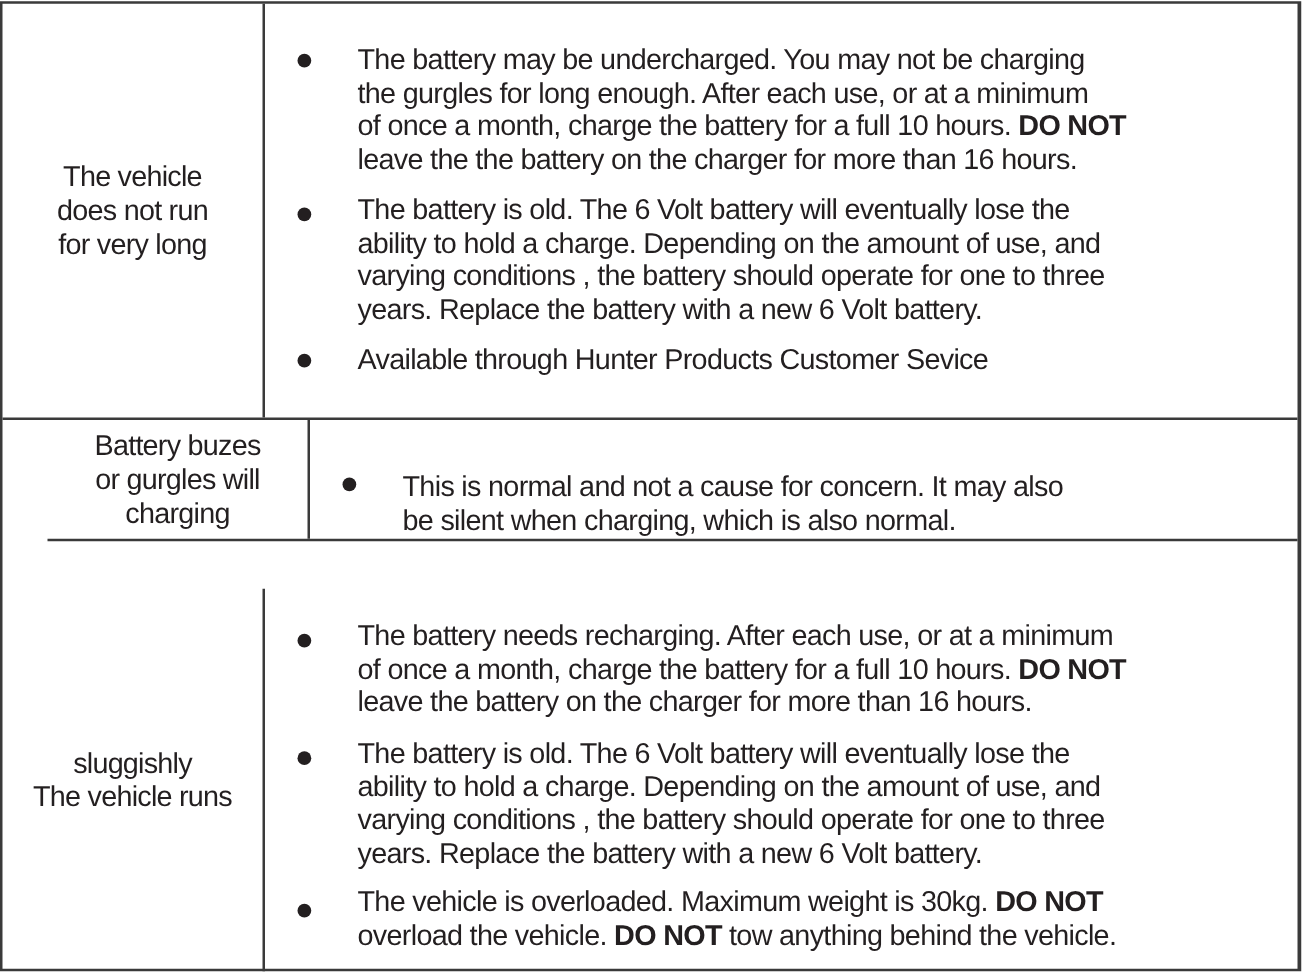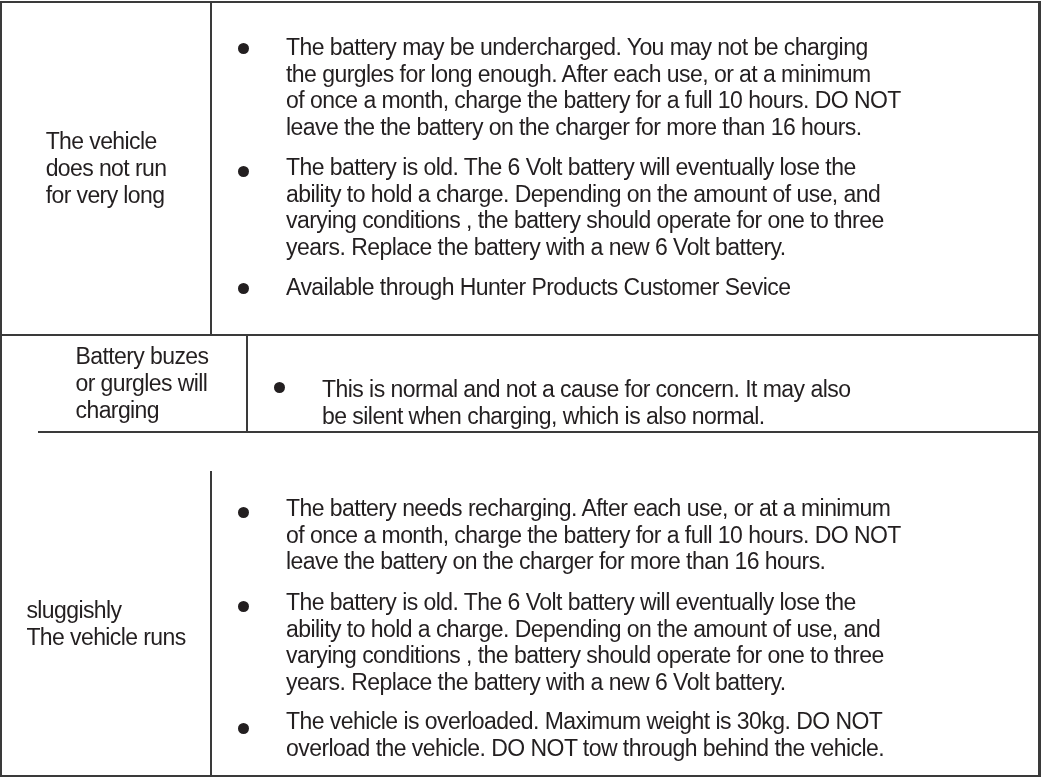--- a/index.html
+++ b/index.html
@@ -4,29 +4,29 @@
 <style>
   html, body { margin: 0; padding: 0; background: #ffffff; }
   body { width: 1045px; height: 781px; overflow: hidden; position: relative;
          font-family: "Liberation Sans", "DejaVu Sans", sans-serif; color: #231f20; }
   .table { position: absolute; left: 0; top: 1px; width: 1041px; height: 776px;
            border: 2px solid #3a3a3a; border-right-width: 3px; box-sizing: border-box; }
   .row { position: absolute; left: 0; right: 0; border-bottom: 2px solid #3a3a3a; box-sizing: border-box; }
   .row:last-child { border-bottom: none; }
   .cause { position: absolute; left: 0; top: 0; bottom: 0; width: 210px;
            border-right: 2px solid #3a3a3a; box-sizing: border-box;
-           display: flex; align-items: center; justify-content: center; 
+           display: flex; align-items: center; justify-content: center; text-align: center;
            font-size: 23px; line-height: 27px; letter-spacing: -0.6px; padding: 0 4px; }
   .cause span { display: block; }
   .remedy { position: absolute; left: 212px; right: 0; top: 0; bottom: 0; }
   .item { position: absolute; left: 0; right: 0; font-size: 23px; line-height: 26.5px; letter-spacing: -0.55px; }
   .bullet { position: absolute; left: 24px; top: 9px; width: 11px; height: 11px; border-radius: 50%; background: #231f20; }
   .text { position: absolute; left: 72px; width: 760px; }
   .text span.line { display: block; white-space: nowrap; }
-  b { font-weight: normal; }
+  b { font-weight: bold; }
 </style>
 </head>
 <body>
 
 <div class="table">
 
   <div class="row" style="top:0; height:333px;">
     <div class="cause">
       <div>
         <span>The vehicle</span>
@@ -103,19 +103,19 @@
           <span class="line">The battery is old. The 6 Volt battery will eventually lose the</span>
           <span class="line">ability to hold a charge. Depending on the amount of use, and</span>
           <span class="line">varying  conditions , the battery should operate for one to three</span>
           <span class="line">years. Replace the battery with a new 6 Volt battery.</span>
         </div>
       </div>
       <div class="item" style="top:237px;">
         <div class="bullet" style="top:15px;"></div>
         <div class="text">
           <span class="line"><span>The vehicle is overloaded. Maximum weight is 30kg. </span><b>DO NOT</b></span>
-          <span class="line"><span>overload the vehicle. </span><b>DO NOT</b><span> tow through behind the vehicle.</span></span>
+          <span class="line"><span>overload the vehicle. </span><b>DO NOT</b><span> tow anything behind the vehicle.</span></span>
         </div>
       </div>
     </div>
   </div>
 
 </div>
 
 </body></html>

